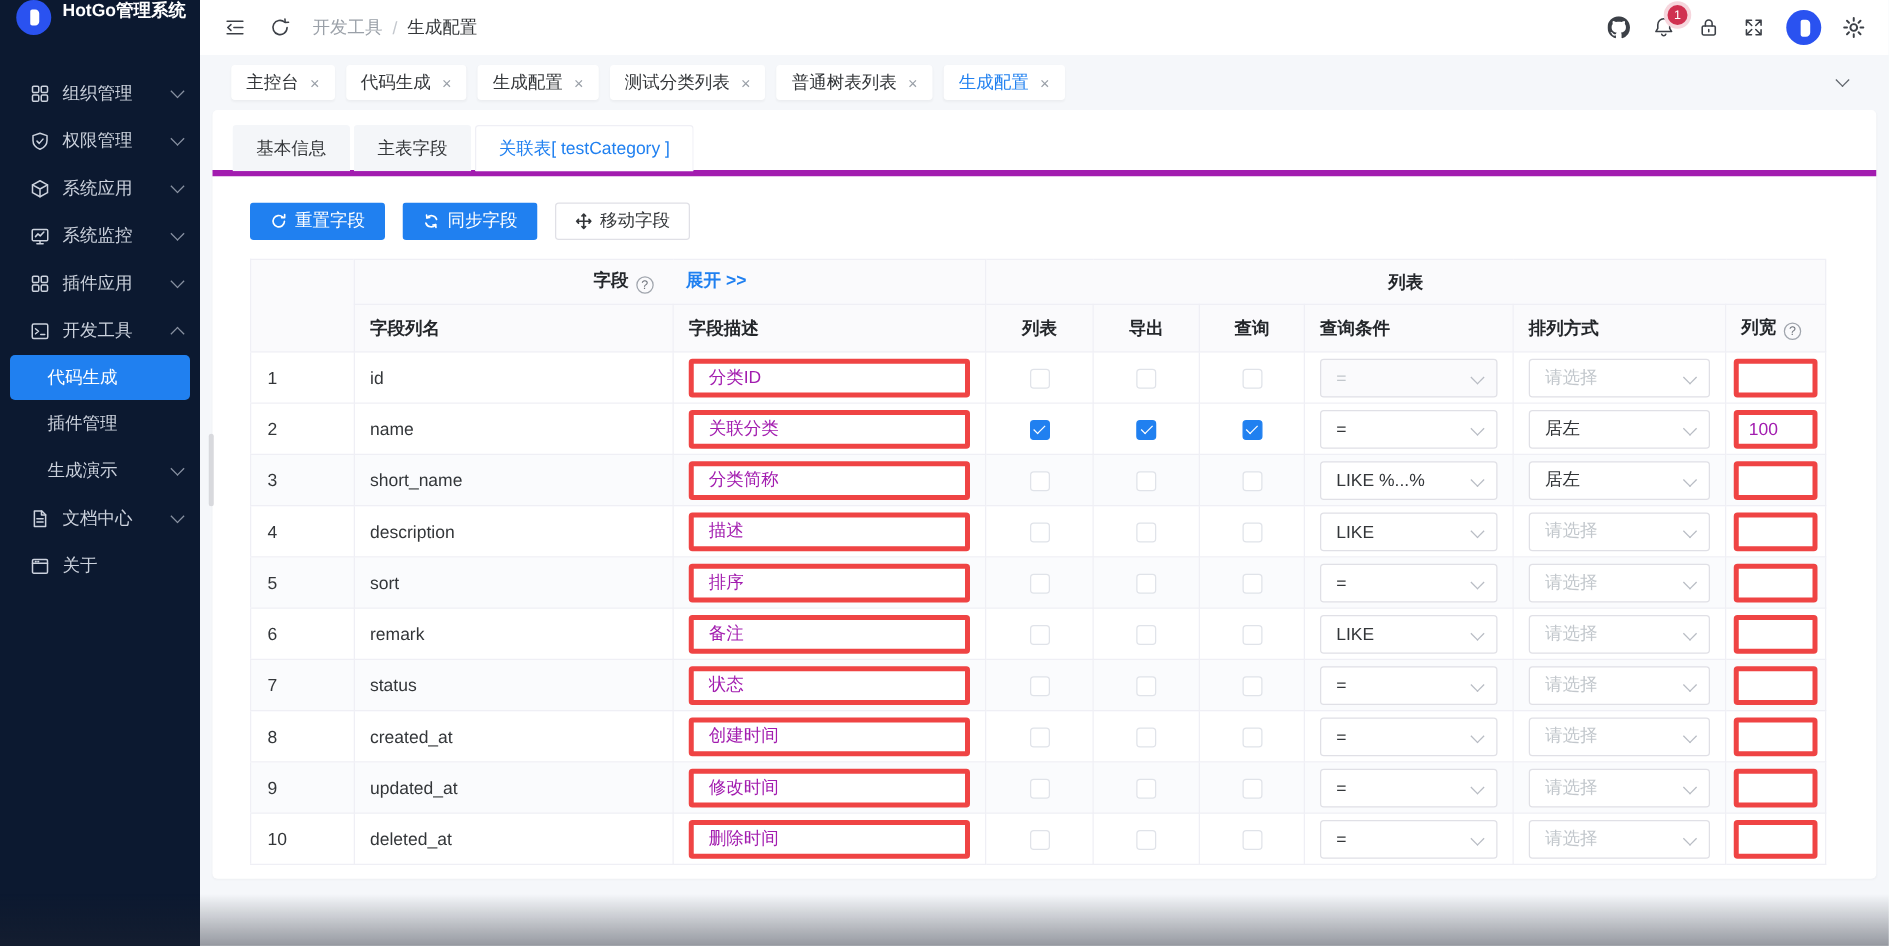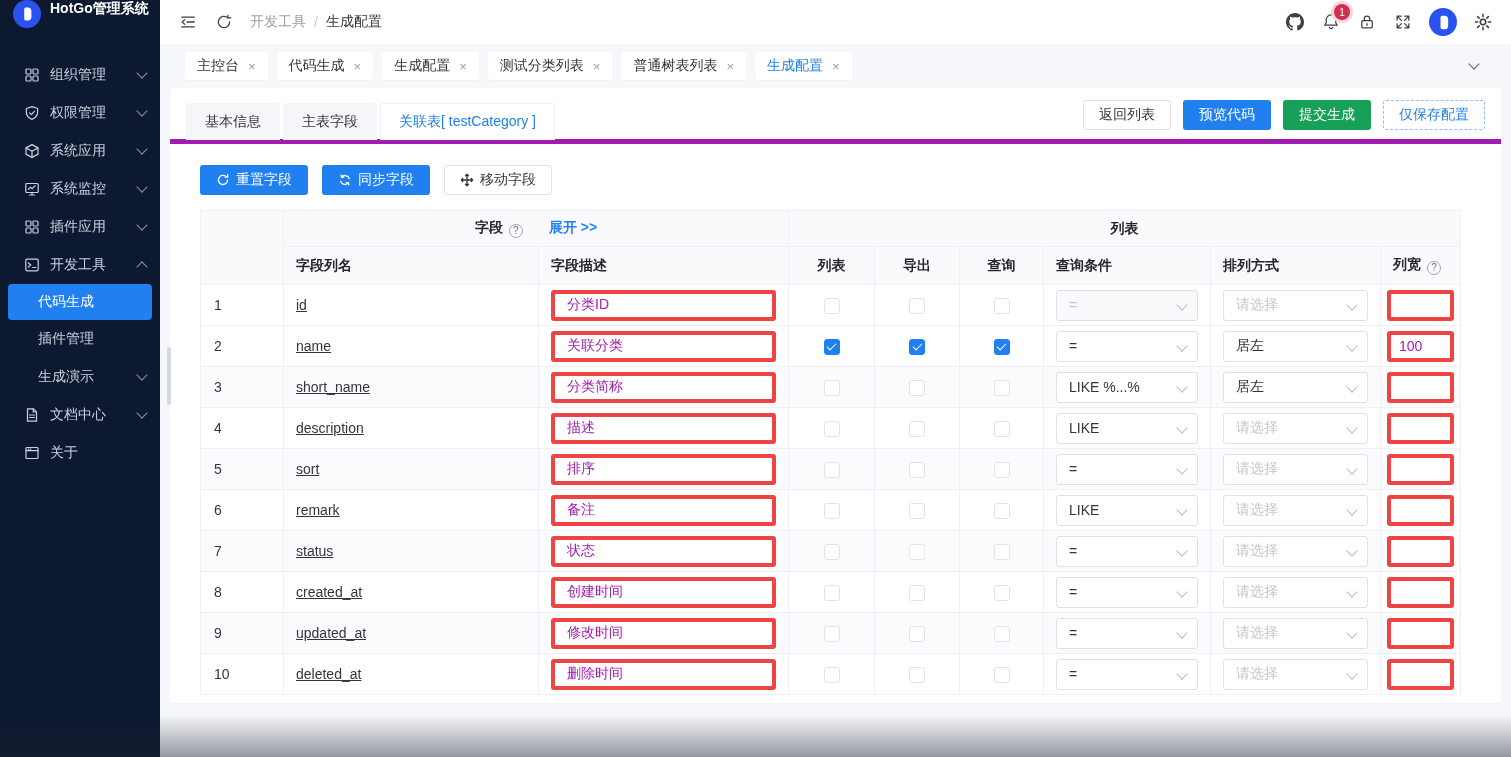--- a/index.html
+++ b/index.html
@@ -68,21 +68,21 @@
   
   table.fields{width:1260px;border-collapse:collapse;table-layout:fixed;border-top:1px solid #efeff5;border-left:1px solid #efeff5;}
   .fields th,.fields td{border-bottom:1px solid #efeff5;border-right:1px solid #efeff5;font-size:14px;}
   .fields thead th{background:#fafafc;font-weight:bold;color:#24272b;}
   .fields .gh{height:36px;text-align:center;}
   .fields .hrow th{height:38px;text-align:left;padding:0 12px;}
   .fields .hrow th.c{text-align:center;padding:0;}
   .fields tbody td{height:41px;}
   .fields tbody tr:nth-child(2n+3){background:#fafbfd;}
   .cell-index{padding-left:13px;}
-  .cell-name{padding-left:12px;text-decoration:underline;}
+  .cell-name{padding-left:12px;}
   td.c{text-align:center;}
   td.pad{padding:0 12px;}
   td.padw{padding:0 6px;}
   .ipt{height:31px;border:4px solid #ef4444;border-radius:3px;padding:0 12px;width:100%;font-size:14px;color:#a21caf;background:#fff;font-family:inherit;outline:none;}
   .ipt.small{padding:0 8px;}
   .checkbox{width:16px;height:16px;border:1px solid #e0e3e9;border-radius:3px;display:inline-block;background:#fff;position:relative;cursor:pointer;vertical-align:middle;}
   .checkbox.checked{background:var(--accent,#2080f0);border-color:var(--accent,#2080f0);}
   .checkbox.checked::after{content:"";position:absolute;left:4.5px;top:1.5px;width:4px;height:8px;border-right:1.6px solid #fff;border-bottom:1.6px solid #fff;transform:rotate(45deg);}
   .select{height:31px;border:1px solid #e0e0e6;border-radius:3px;background:#fff;display:flex;align-items:center;padding:0 24px 0 12px;position:relative;cursor:pointer;color:#333639;}
   .select::after{content:"";position:absolute;right:11px;top:10px;width:7px;height:7px;border-right:1.2px solid #b8bcc4;border-bottom:1.2px solid #b8bcc4;transform:rotate(45deg);}
@@ -302,26 +302,20 @@
 
     <div class="content">
       <div class="card">
 
         <div class="card-header">
           <div class="ptabs" id="page-tabs">
               <div class="ptab">基本信息</div>
               <div class="ptab">主表字段</div>
               <div class="ptab active">关联表[ testCategory ]</div>
             </div>
-          <div class="actions">
-            <button class="btn btn-default">返回列表</button>
-            <button class="btn btn-primary">预览代码</button>
-            <button class="btn btn-success">提交生成</button>
-            <button class="btn btn-dashed">仅保存配置</button>
-          </div>
         </div>
 
         <div class="card-body">
           <div class="toolbar">
             <button class="btn btn-primary">
               <svg viewBox="0 0 16 16">
                   <path d="M13.2 8a5.2 5.2 0 1 1-1.6-3.8"></path>
                   <path d="M13.4 1.9v2.8h-2.8"></path>
                 </svg>
               <span>重置字段</span>

